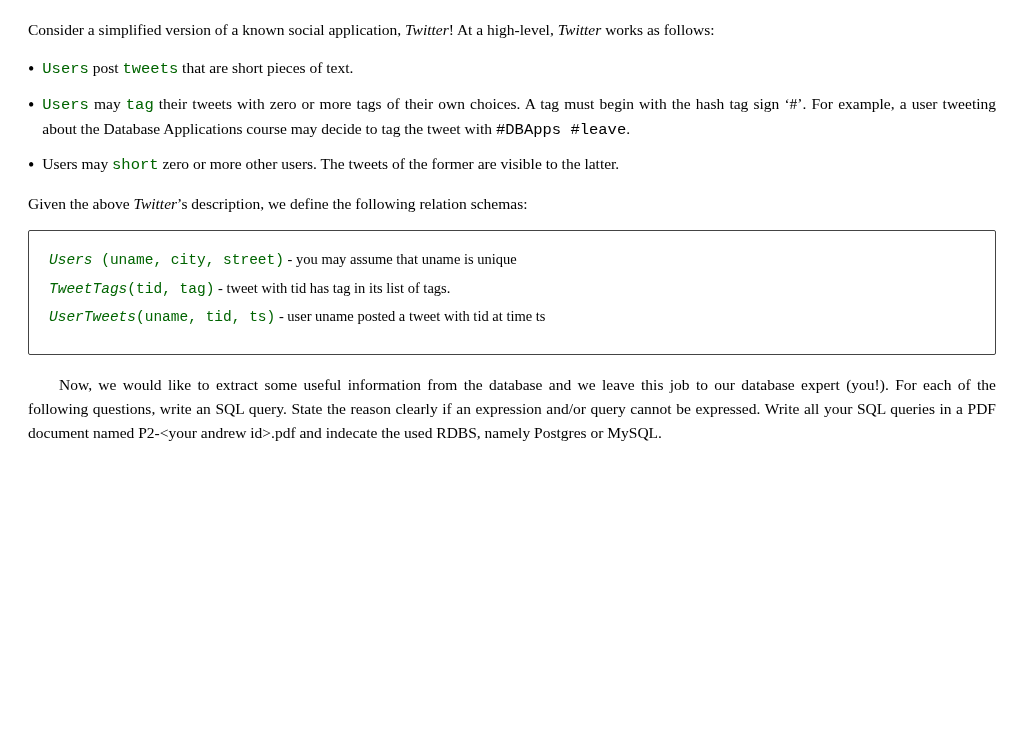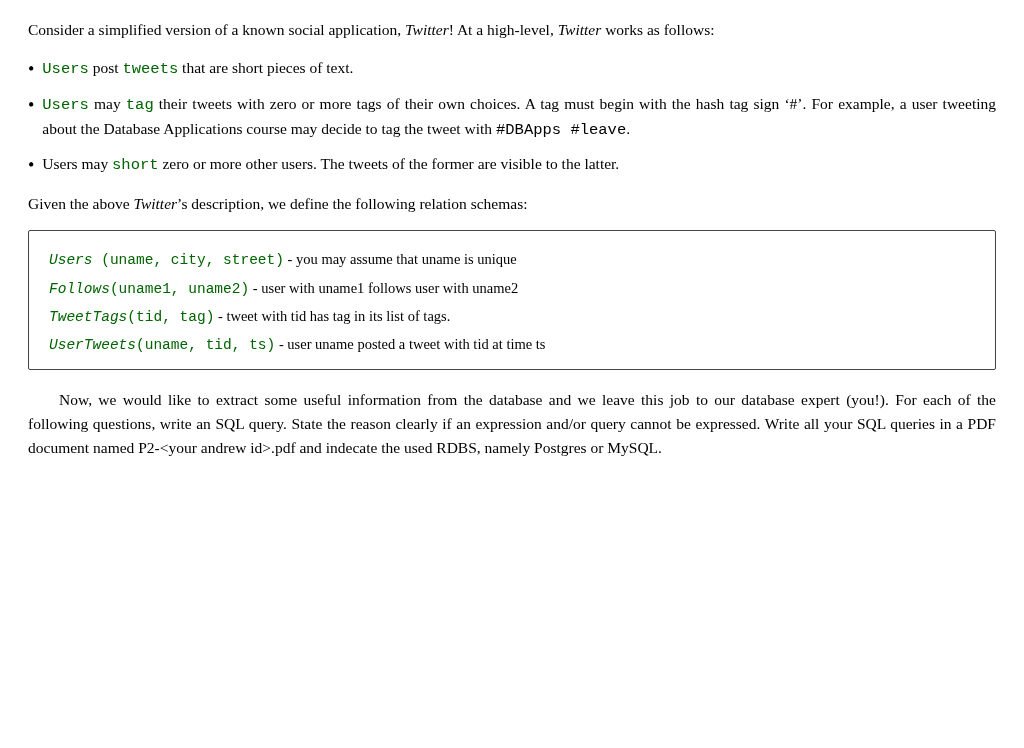--- a/index.html
+++ b/index.html
@@ -55,21 +55,21 @@
       font-family: "Courier New", Courier, monospace;
     }
 
     .monospace {
       font-family: "Courier New", Courier, monospace;
     }
 
     .schema-box {
       border: 1.5px solid #444444;
       border-radius: 2px;
-      padding: 16px 20px 8px 20px;
+      padding: 16px 20px 22px 20px;
       margin: 14px 0 18px 0;
       font-family: "Courier New", Courier, monospace;
       font-size: 14.5px;
       line-height: 1.75;
     }
 
     .schema-line {
       display: block;
       margin-bottom: 2px;
     }
@@ -128,23 +128,20 @@
 
 <p style="margin-bottom: 10px;">
   <span>Given the above </span><em class="twitter">Twitter</em><span>’s description, we define the following relation schemas:</span>
 </p>
 
 <div class="schema-box">
   <span class="schema-line">
     <span class="schema-italic-green">Users</span><span class="schema-plain-green"> (uname, city, street)</span><span class="schema-desc">  - you may assume that uname is unique</span>
   </span>
   <span class="schema-line">
-    <span class="schema-italic-green">Follows</span><span class="schema-plain-green">(uname1, uname2)</span><span class="schema-desc">  - user with uname1 follows user with uname2</span>
-  </span>
-  <span class="schema-line">
     <span class="schema-italic-green">TweetTags</span><span class="schema-plain-green">(tid, tag)</span><span class="schema-desc"> - tweet with tid has tag in its list of tags.</span>
   </span>
   <span class="schema-line">
     <span class="schema-italic-green">UserTweets</span><span class="schema-plain-green">(uname, tid, ts)</span><span class="schema-desc">  - user uname posted a tweet with tid at time ts</span>
   </span>
 </div>
 
 <p class="closing-paragraph indent-paragraph">Now, we would like to extract some useful information from the database and we leave this job to our database expert (you!).  For each of the following questions, write an SQL query.  State the reason clearly if an expression and/or query cannot be expressed.  Write all your SQL queries in a PDF document named P2-&lt;your andrew id&gt;.pdf and indecate the used RDBS, namely Postgres or MySQL.</p>
 
 </body></html>

